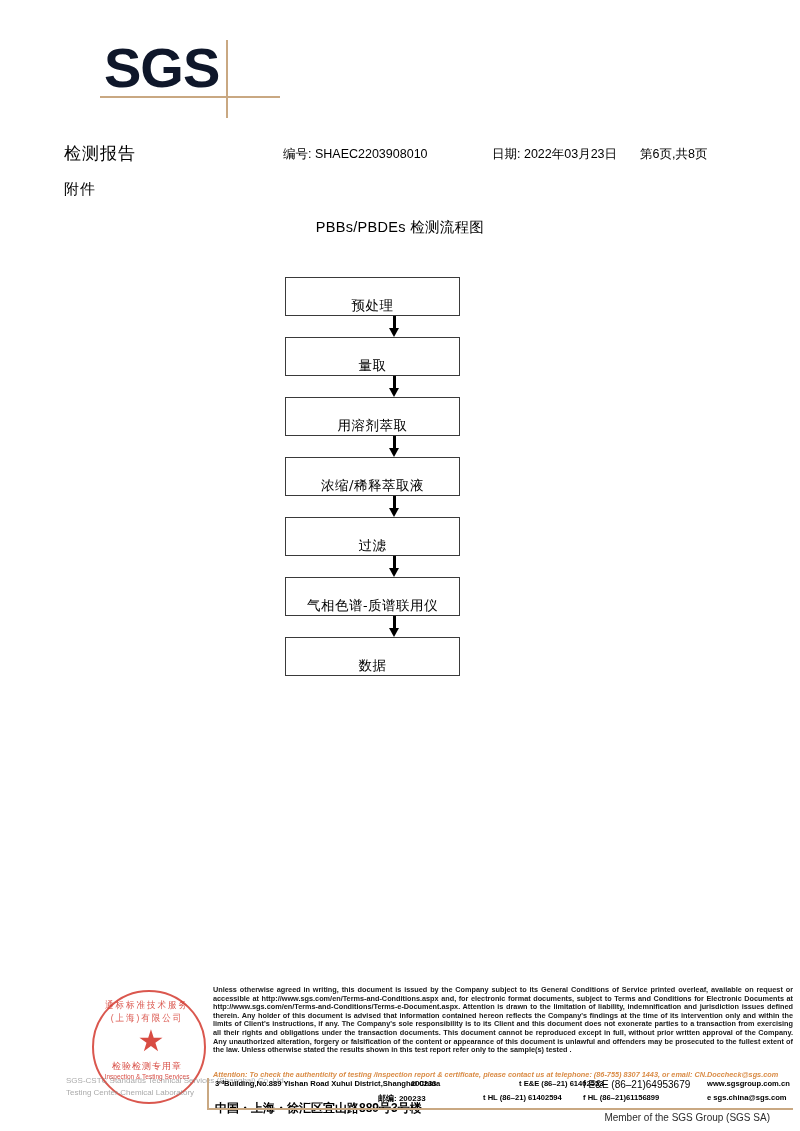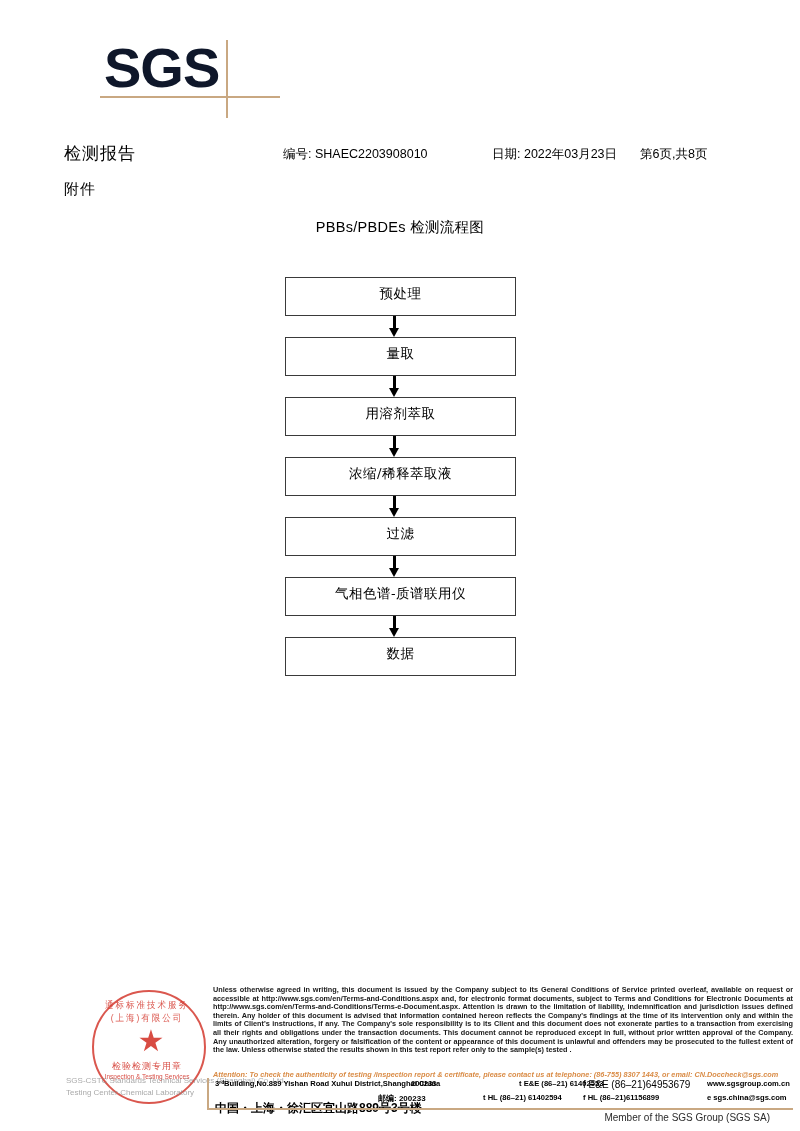--- a/index.html
+++ b/index.html
@@ -125,28 +125,28 @@
   }
   .flow {
     position: absolute;
     left: 285px;
     top: 277px;
     width: 219px;
   }
   .flow-node {
     position: relative;
     box-sizing: border-box;
-    width: 231px;
+    width: 175px;
     height: 39px;
     border: 1.2px solid #3a3a3a;
     background: #ffffff;
     display: flex;
     align-items: flex-start;
     justify-content: center;
-    padding-top: 6px;
+    padding-top: 18px;
   }
   .flow-node span {
     font-size: 13.5px;
     font-family: "DejaVu Serif", "Liberation Serif", serif;
     letter-spacing: 0.5px;
     line-height: 18px;
   }
   .flow-arrow {
     position: relative;
     width: 219px;

